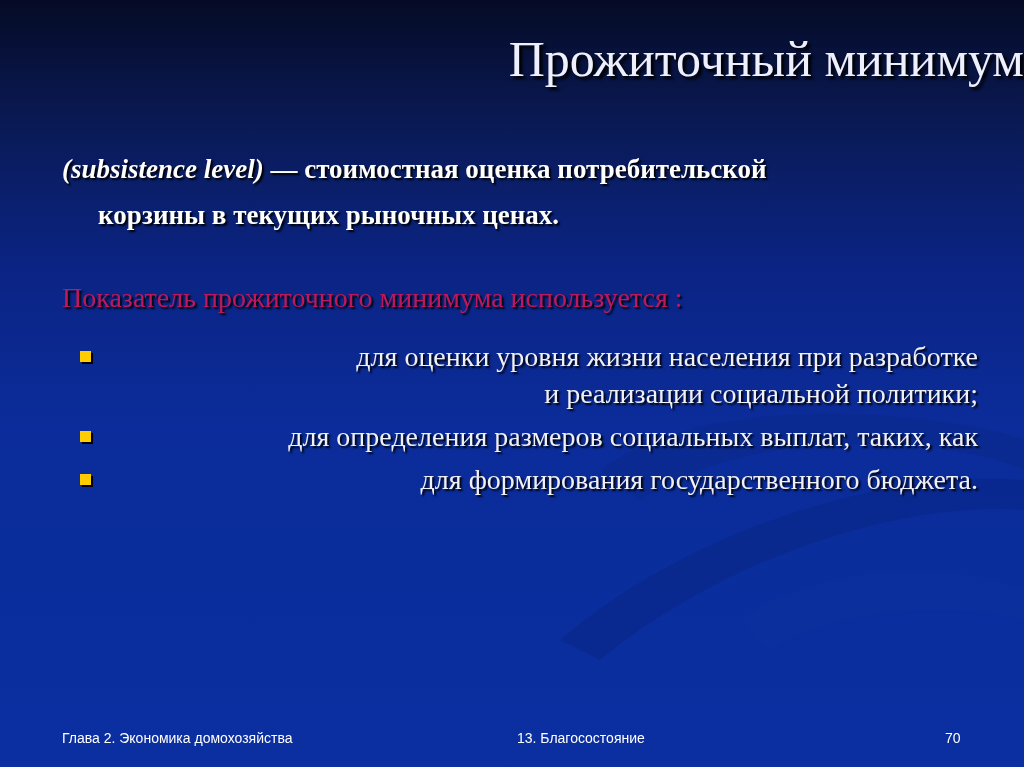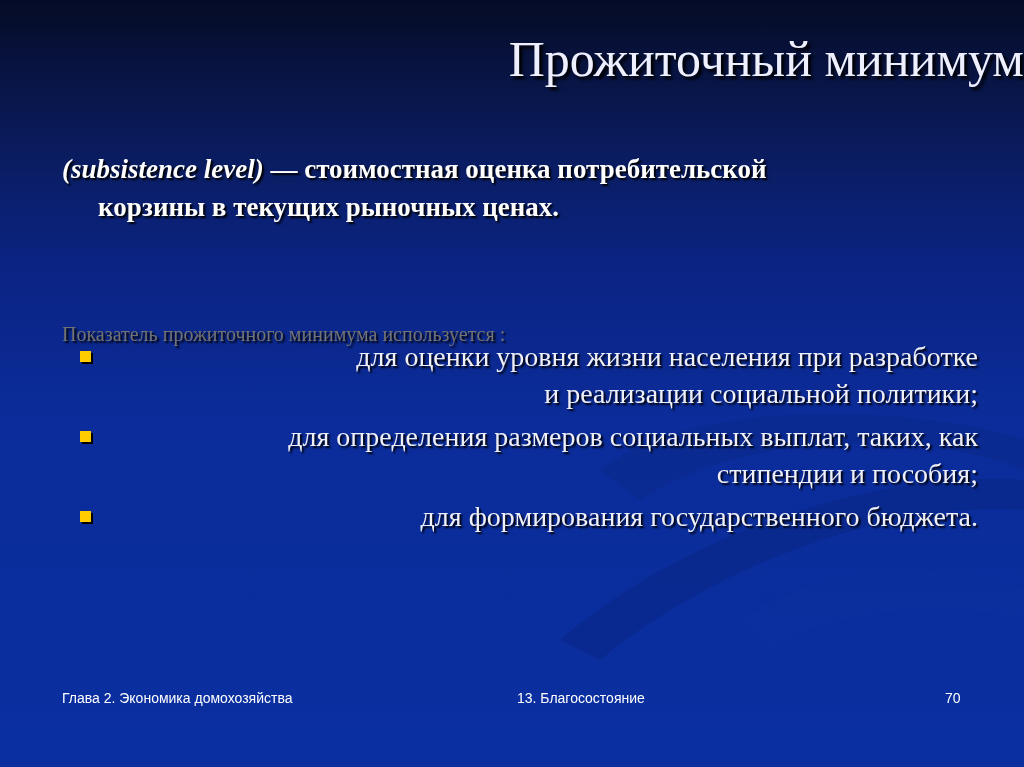--- a/index.html
+++ b/index.html
@@ -14,42 +14,41 @@
     text-align: right; font-size: 50px; color: #eef0ff;
     text-shadow: 3px 3px 3px #000;
     font-family: "Liberation Serif", serif;
   }
   .definition {
     position: absolute; left: 62px; top: 150px; width: 920px;
     color: #ffffff; font-weight: bold; font-size: 27px; line-height: 38px;
     text-shadow: 2px 2px 2px #000;
   }
   .definition .term { font-style: italic; }
-  .definition .line2 { padding-left: 36px; display: block; }
+  .definition .line2 { padding-left: 36px; display: block; margin-top: 8px; }
   .intro {
     position: absolute; left: 62px; top: 280px; width: 900px;
-    color: #737373; font-size: 20px; line-height: 36px;
+    color: #be185d; font-size: 28px; line-height: 36px;
     text-shadow: 2px 2px 2px #000;
-    margin-top: 36px;
   }
   .bullets {
     position: absolute; left: 62px; top: 322px; width: 900px;
     list-style: none; margin: 16px; padding: 0; text-align: right;
   }
   .bullets li {
     position: relative; padding-left: 36px; margin-bottom: 6px;
     color: #f0f0f8; font-size: 28px; line-height: 37px;
     text-shadow: 2px 2px 2px #000;
   }
   .bullet-marker {
     position: absolute; left: 2px; top: 13px; width: 11px; height: 11px;
     background: #ffcc00; box-shadow: 2px 2px 0 #000;
   }
   .footer {
-    position: absolute; top: 690px; color: #ffffff;
+    position: absolute; top: 730px; color: #ffffff;
     font-family: "Liberation Sans", sans-serif; font-size: 14px;
   }
 </style>
 </head>
 <body>
 
 <svg class="swoosh" width="1024" height="767" style="left:0;top:0;">
   <path d="M600 470 C 720 380, 980 420, 1024 440 L 1024 470 C 960 440, 760 420, 640 500 Z" fill="#0a2a8c" opacity="0.6"></path>
   <path d="M560 640 C 700 520, 900 470, 1024 480 L 1024 510 C 900 500, 720 560, 600 660 Z" fill="#0a2785" opacity="0.55"></path>
   <path d="M740 620 C 820 560, 960 560, 1024 590 L 1024 620 C 950 600, 830 610, 770 650 Z" fill="#0b2f9e" opacity="0.5"></path>
@@ -66,21 +65,20 @@
 
 <ul class="bullets">
   <li>
     <span class="bullet-marker"></span>
     <span>для оценки уровня жизни населения при разработке</span><br>
     <span>и реализации социальной политики;</span>
   </li>
   <li>
     <span class="bullet-marker"></span>
     <span>для определения размеров социальных выплат, таких, как</span><br>
-    <span>стипендии и пособия;</span>
   </li>
   <li>
     <span class="bullet-marker"></span>
     <span>для формирования государственного бюджета.</span>
   </li>
 </ul>
 
 <div class="footer" style="left:62px;">Глава 2. Экономика домохозяйства</div>
 <div class="footer" style="left:517px;">13. Благосостояние</div>
 <div class="footer" style="left:945px;">70</div>

